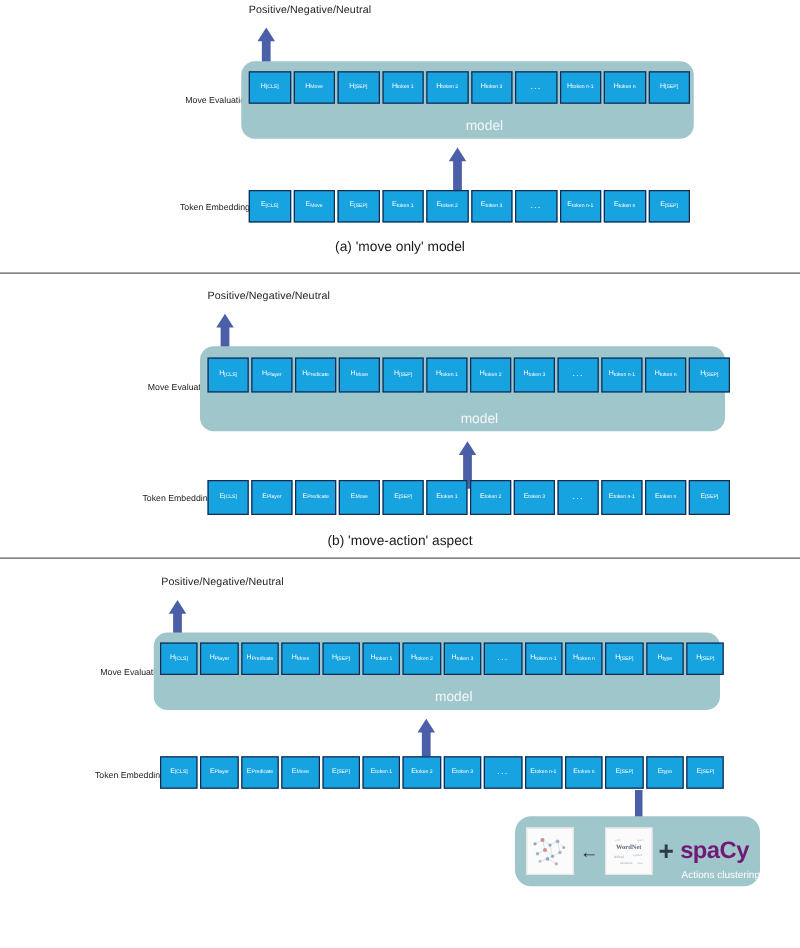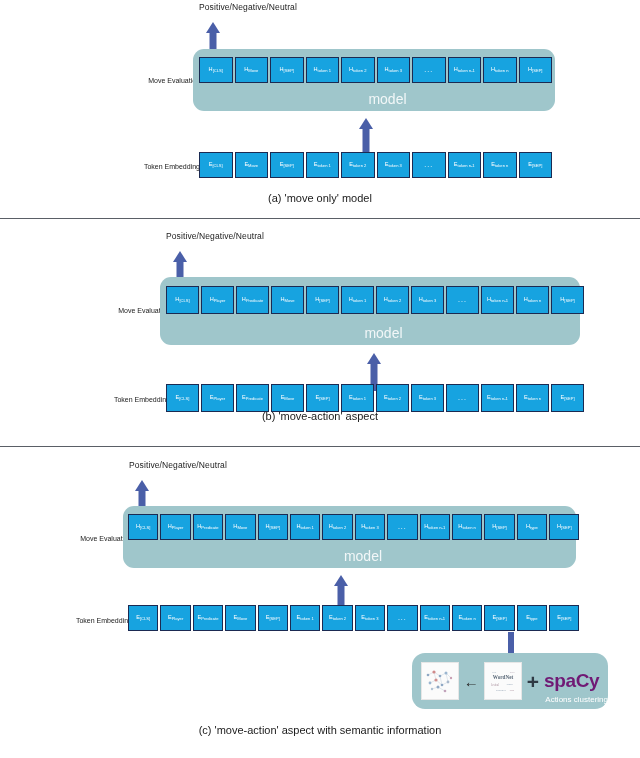--- a/index.html
+++ b/index.html
@@ -31,21 +31,21 @@
   .row-label{
     position:absolute;font-size:7px;color:#1a1a1a;white-space:nowrap;
     text-align:right;
   }
 
   .model-box{
     position:absolute;background:#9fc6cb;border-radius:11px;
   }
   .model-text{
     position:absolute;bottom:4px;left:0;right:0;text-align:center;
-    font-size:14px;color:#f2f7f8;padding-left:27px;
+    font-size:11px;color:#f2f7f8;padding-left:27px;
   }
 
   .tokrow{position:absolute;display:flex;}
   .tok{
     background:#17a3e0;border:1.1px solid #1b2a52;
     display:flex;align-items:center;justify-content:center;
     color:#ffffff;font-size:5.2px;line-height:1.05;text-align:center;
     box-sizing:border-box;overflow:hidden;
   }
   .tok sub{font-size:4.1px;vertical-align:-0.18em;}
@@ -259,21 +259,21 @@
         <span><span class="big">E</span><sub>token n-1</sub></span>
       </div>
       <div class="tok" style="width: 33px; height: 28px;">
         <span><span class="big">E</span><sub>token n</sub></span>
       </div>
       <div class="tok" style="width: 33px; height: 28px;">
         <span><span class="big">E</span><sub>[SEP]</sub></span>
       </div>
     </div>
 
-  <div class="caption" style="top:191px">(b) 'move-action' aspect</div>
+  <div class="caption" style="top:208px">(b) 'move-action' aspect</div>
 </div>
 <div class="divider"></div>
 
 <div class="panel" id="panel-c" style="height:311px">
 
   <div class="out-label" style="left:129px;top:13px">Positive/Negative/Neutral</div>
 
   <div class="arrow" style="left:134px;top:33px;width:16px;height:34px">
     <div class="head"></div>
     <div class="shaft" style="top:10px;height:24px"></div>
@@ -417,14 +417,13 @@
           <text x="9" y="10" font-size="2.4" font-family="Liberation Serif, serif" fill="#a4b2c0" text-anchor="middle">verb</text>
           <text x="27" y="10" font-size="2.2" font-family="Liberation Serif, serif" fill="#b0a0ae" text-anchor="middle">word</text>
         </svg>
       </div>
       <div class="sem-plus">+</div>
       <div class="sem-spacy">spaCy</div>
     </div>
     <div class="sem-cap">Actions clustering</div>
   </div>
 
-  <div class="caption" style="top:277px">(c) 'move-action' aspect with semantic information</div>
 </div>
 
 </body></html>

